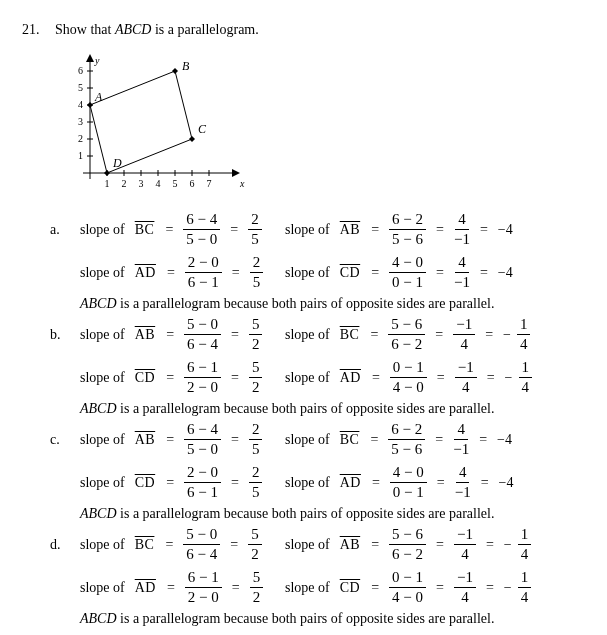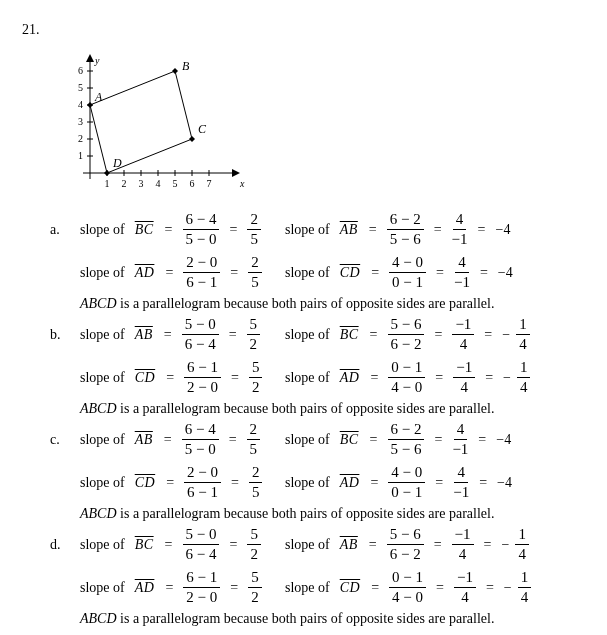--- a/index.html
+++ b/index.html
@@ -16,35 +16,36 @@
   .italic { font-style: italic; }
 
   .graph-wrap { margin: 8px 0 0 50px; height: 156px; }
 
   .options { margin-left: 50px; margin-top: 4px; }
   .opt-row { display: flex; align-items: center; height: 43px; }
   .letter-cell { width: 30px; align-self: center; }
   .eq-cell1 { width: 205px; }
   .eq-cell2 { flex: 1; }
   .eq { display: inline-flex; align-items: center; gap: 9px; white-space: nowrap; }
-  .seg { font-style: italic; text-decoration: overline; padding: 0 1px; letter-spacing: 0.5px; }
+  .seg { text-decoration: overline; padding: 0 1px; letter-spacing: 0.5px; }
   .rel { padding: 0 1px; }
   .sign { margin-right: -3px; }
   .frac { display: inline-flex; flex-direction: column; align-items: center; font-size: 15px; line-height: 1.15; }
   .frac .num { padding: 0 3px 1px; border-bottom: 1px solid #000; }
   .frac .den { padding-top: 1px; }
   .conclusion { margin-left: 30px; height: 19px; line-height: 19px; }
 
   svg text { font-family: "Liberation Serif", serif; fill: #000; }
 </style>
 </head>
 <body>
 
 <div class="title-row">
   <span class="q-number">21.</span>
+  <span><span>Show that </span><span class="italic">ABCD</span><span> is a parallelogram.</span></span>
 </div>
 
 <div class="graph-wrap" id="graph-wrap"><svg width="205" height="156" viewBox="0 0 205 156">
       <line x1="33" y1="125" x2="182" y2="125" stroke="#000" stroke-width="1"></line>
       <polygon points="182,121 190,125 182,129" fill="#000"></polygon>
       <line x1="40" y1="131" x2="40" y2="13" stroke="#000" stroke-width="1"></line>
       <polygon points="36,14 40,6 44,14" fill="#000"></polygon>
       <text x="190" y="139" text-anchor="start" font-size="10" font-style="italic">x</text>
       <text x="45" y="16" text-anchor="start" font-size="10" font-style="italic">y</text>
       <line x1="57" y1="122" x2="57" y2="128" stroke="#000" stroke-width="1"></line>

